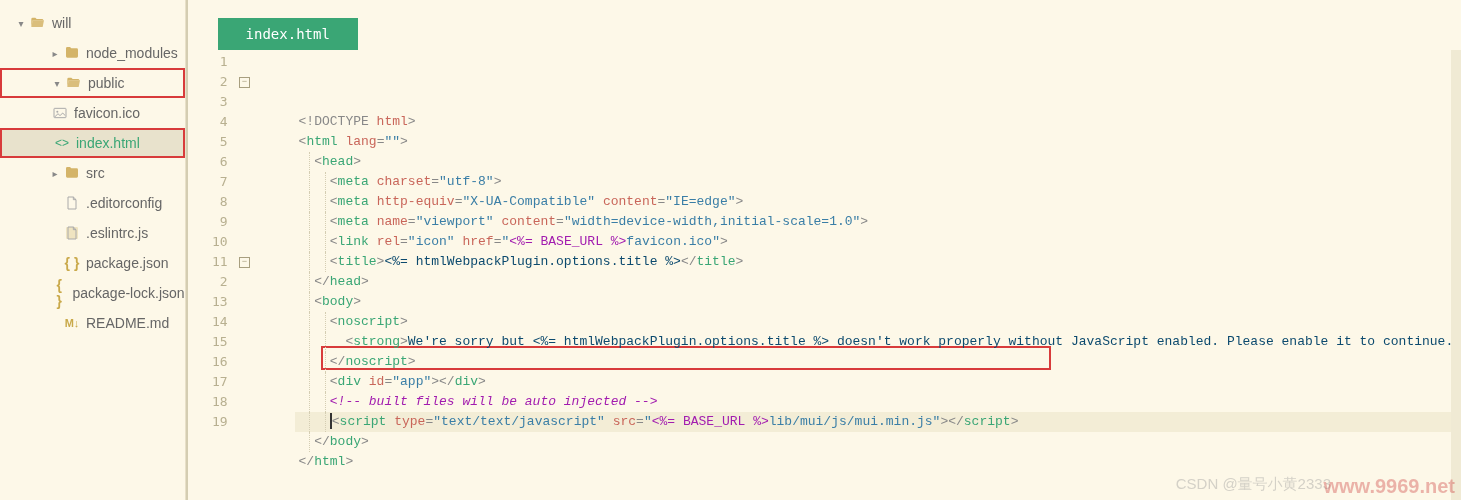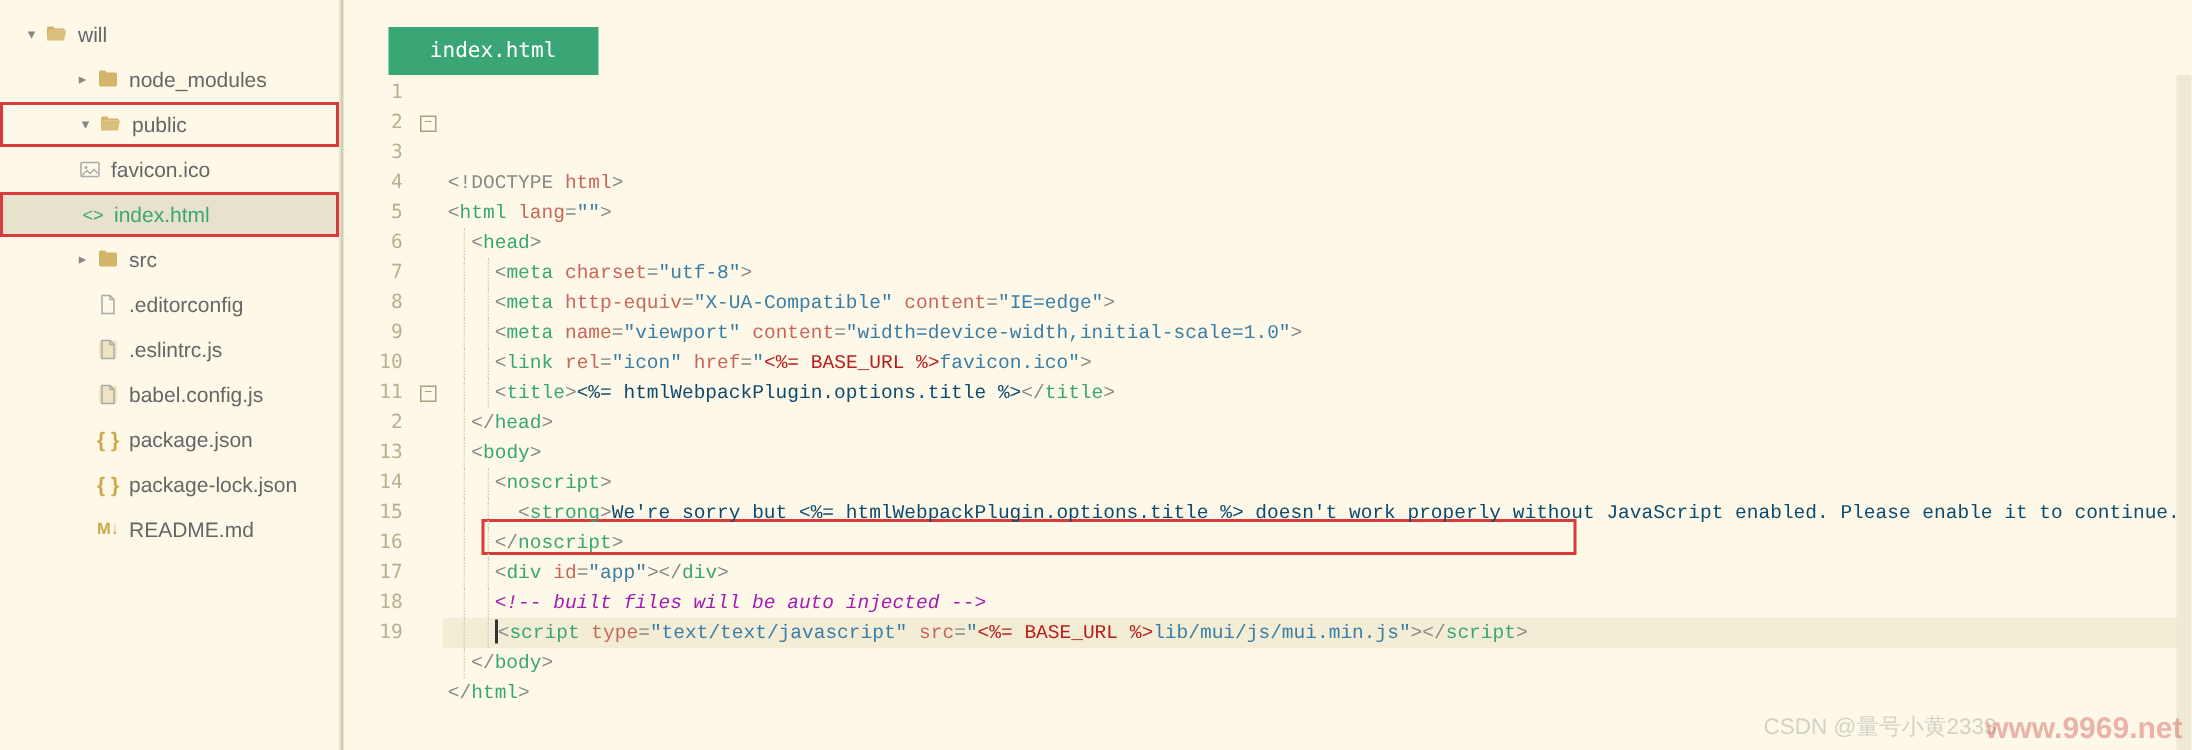--- a/index.html
+++ b/index.html
@@ -33,36 +33,36 @@
 
 .editor { flex: 1; display: flex; flex-direction: column; background: #fdf8e8; border-left: 2px solid #d4cdb2; position: relative; }
 .tab-bar { height: 50px; display: flex; align-items: flex-end; padding-left: 30px; }
 .tab { background: #3aa675; color: #fff; padding: 8px 28px; font-family: Consolas, monospace; font-size: 14px; }
 .code-area { flex: 1; display: flex; overflow: hidden; }
 .gutter { width: 48px; text-align: right; padding-right: 8px; color: #b8b090; font-family: Consolas, monospace; line-height: 20px; padding-top: 2px; user-select: none; }
 .gutter-line { height: 20px; font-size: 13px; }
 .fold-col { width: 18px; padding-top: 2px; }
 .fold-mark { height: 20px; display: flex; align-items: center; justify-content: center; }
 .fold-box { width: 11px; height: 11px; border: 1px solid #a89f7f; display: flex; align-items: center; justify-content: center; font-size: 9px; line-height: 1; color: #a89f7f; background: #fdf8e8; }
-.code-lines { flex: 1; font-family: Consolas, 'Courier New', monospace; line-height: 20px; padding-top: 2px; white-space: pre; overflow: hidden; position: relative; }
+.code-lines { flex: 1; font-family: Consolas, 'Courier New', monospace; line-height: 20px; padding-top: 2px; white-space: pre; overflow: hidden; position: relative; margin-left: 41px; }
 .code-line { height: 20px; padding-left: 4px; position: relative; }
 .code-line.hl { background: #f3edd6; }
 .indent-guide { position: absolute; top: 0; bottom: 0; border-left: 1px dotted #d4cdb2; }
 .ig1 { left: 14px; } .ig2 { left: 30px; }
 
 
 .c-tag { color: #3aa675; }
 .c-attr { color: #c9665a; }
 .c-str { color: #3a7ea6; }
 .c-punc { color: #888; }
 .c-text { color: #0c4a6e; }
 .c-doctype { color: #888; }
 .c-doctype-kw { color: #c9665a; }
 .c-comment { color: #a21caf; font-style: italic; }
-.c-tpl { color: #b91c1c; text-align: center; }
+.c-tpl { color: #a21caf; text-align: center; }
 
 .red-code-box { position: absolute; border: 2px solid #d83b3b; pointer-events: none; }
 .cursor { display: inline-block; width: 2px; height: 16px; background: #333; vertical-align: middle; margin-bottom: 2px; }
 
 .watermark { position: absolute; right: 6px; bottom: 2px; font-family: Liberation Sans, sans-serif; font-size: 20px; color: rgba(200, 50, 50, 0.35); font-weight: bold; pointer-events: none; }
 .watermark2 { position: absolute; right: 130px; bottom: 6px; font-family: Arial, sans-serif; font-size: 15px; color: rgba(150, 150, 150, 0.4); pointer-events: none; }
 
 .scroll-track { position: absolute; right: 0; top: 50px; bottom: 0; width: 10px; background: #f0ead4; }
 </style>
 </head>
@@ -141,31 +141,20 @@
         <div class="tree-row depth-1">
           <span class="tree-chevron"></span>
           <span class="tree-icon file-icon">
             <svg viewBox="0 0 24 24">
               <rect class="js-fill" x="3" y="3" width="18" height="18" rx="2" opacity=".25"></rect>
               <path class="file-stroke" d="M6 3h8l4 4v14H6z"></path>
               <path class="file-stroke" d="M14 3v4h4"></path>
             </svg>
           </span>
           <span class="tree-label">.eslintrc.js</span>
-        </div>
-        <div class="tree-row depth-1">
-          <span class="tree-chevron"></span>
-          <span class="tree-icon file-icon">
-            <svg viewBox="0 0 24 24">
-              <rect class="js-fill" x="3" y="3" width="18" height="18" rx="2" opacity=".25"></rect>
-              <path class="file-stroke" d="M6 3h8l4 4v14H6z"></path>
-              <path class="file-stroke" d="M14 3v4h4"></path>
-            </svg>
-          </span>
-          <span class="tree-label">babel.config.js</span>
         </div>
         <div class="tree-row depth-1">
           <span class="tree-chevron"></span>
           <span class="tree-icon">
             <span class="json-bracket">{ }</span>
           </span>
           <span class="tree-label">package.json</span>
         </div>
         <div class="tree-row depth-1">
           <span class="tree-chevron"></span>

